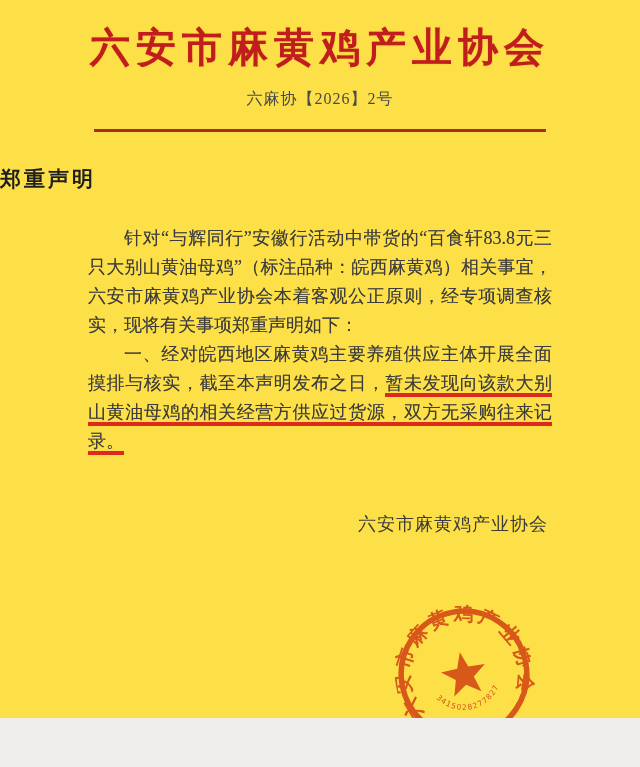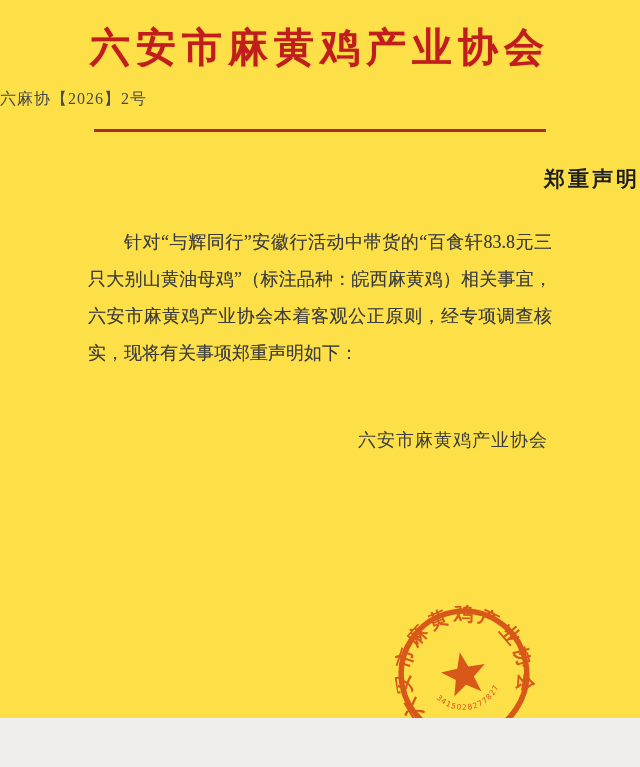--- a/index.html
+++ b/index.html
@@ -18,43 +18,43 @@
     font-size:40px;
     font-weight:bold;
     letter-spacing:6px;
     line-height:52px;
     color:var(--title-red,#c01d1d);
     text-shadow:0 0 1px rgba(192,29,29,.45);
     white-space:nowrap;
   }
   .doc-number{
     margin-top:15px;
-    text-align:left;
+    text-align:center;
     font-size:16px;
     letter-spacing:1px;
     color:#4a4a4a;
   }
   .red-rule{
     width:452px;
     margin:19px auto 0 auto;
     border:none;
     border-top:3px solid var(--rule-red,#ab2b2b);
   }
   .statement-heading{
     margin:33px 0 0 0;
-    text-align:right;
+    text-align:left;
     font-size:21px;
     font-weight:bold;
     letter-spacing:3px;
     color:#1f1f1f;
   }
   .body-paragraphs{
     margin:31px 88px 0 88px;
     font-size:18px;
-    line-height:37px;
+    line-height:29px;
     text-align:justify;
     color:#3c3c3c;
     text-shadow:0 0 .5px rgba(70,70,70,.55);
   }
   .para{margin:0;text-indent:2em;}
   .u{
     border-bottom:4px solid var(--underline-red,#dd2a1c);
     padding-bottom:0px;
   }
   .signature-line{
@@ -97,20 +97,21 @@
   <h1 class="org-title">六安市麻黄鸡产业协会</h1>
 
   <div class="doc-number">六麻协【2026】2号</div>
 
   <hr class="red-rule">
 
   <h2 class="statement-heading">郑重声明</h2>
 
   <div class="body-paragraphs">
       <p class="para"><span>针对“与辉同行”安徽行活动中带货的“百食轩83.8元三只大别山黄油母鸡”（标注品种：皖西麻黄鸡）相关事宜，六安市麻黄鸡产业协会本着客观公正原则，经专项调查核实，现将有关事项郑重声明如下：</span></p>
+      <p class="para"><span>一、经对皖西地区麻黄鸡主要养殖供应主体开展全面摸排与核实，截至本声明发布之日，</span><span class="u">暂未发现向该款大别山黄油母鸡的相关经营方供应过货源，双方无采购往来记录。</span></p>
     </div>
 
   <div class="signature-line">六安市麻黄鸡产业协会</div>
 
   <svg class="seal" viewBox="0 0 200 200" aria-hidden="true">
     <defs>
       <path id="arcTop" d="M 30,141 A 80,80 0 1 1 170,141" fill="none"></path>
       <path id="arcBottom" d="M 50,120 A 55,55 0 0 0 150,120" fill="none"></path>
     </defs>
     <circle class="seal-ring" cx="100" cy="100" r="91"></circle>

